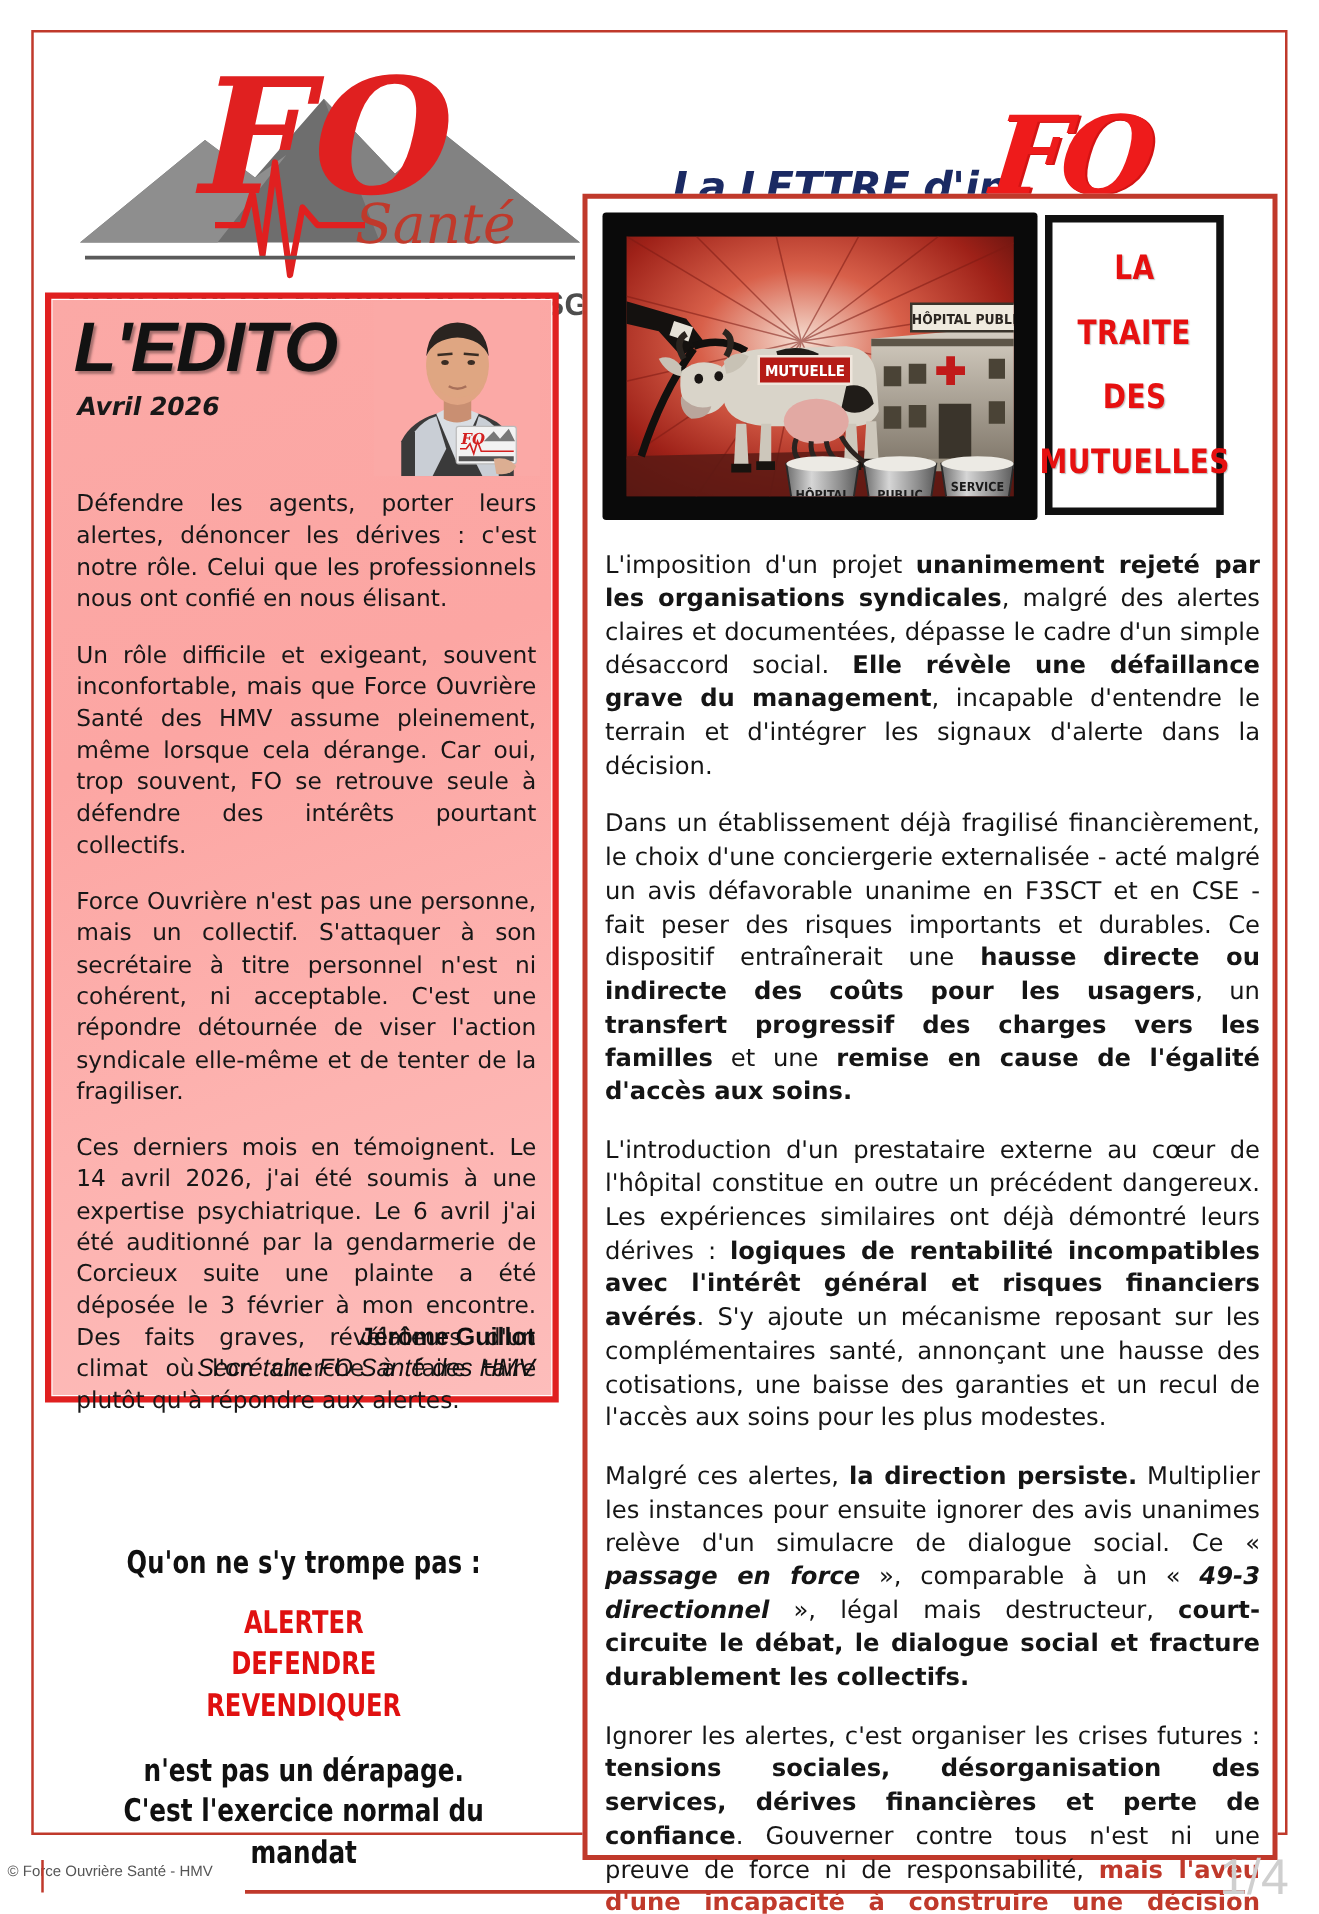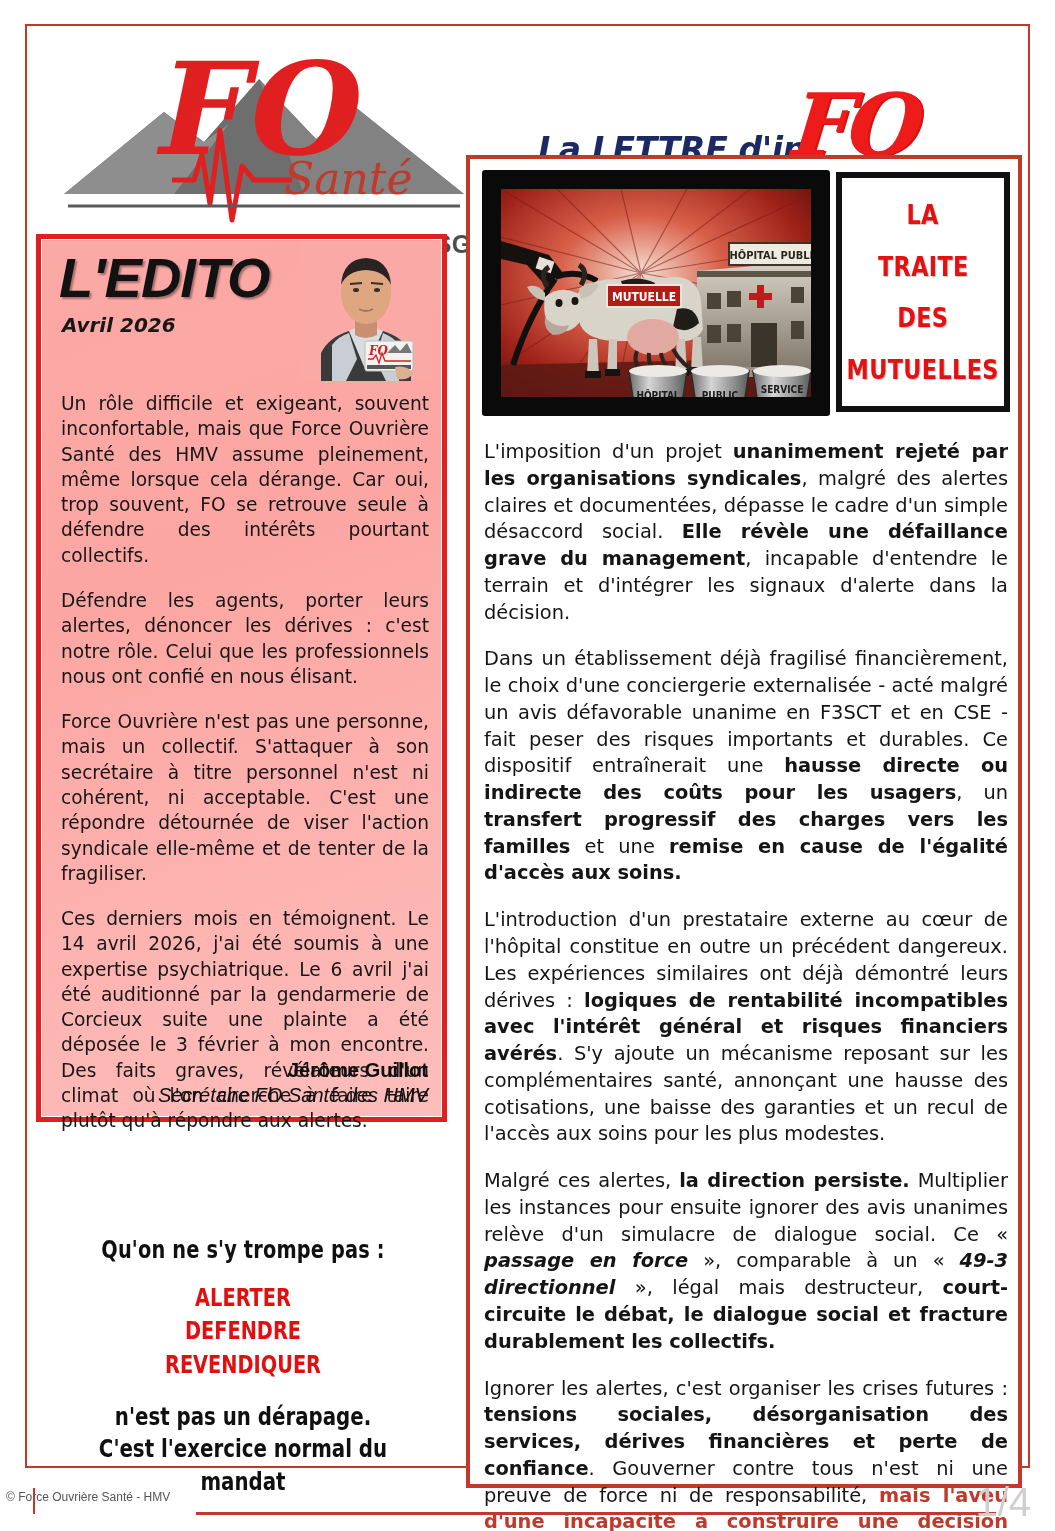--- a/index.html
+++ b/index.html
@@ -99,21 +99,21 @@
     position:absolute;left:466px;top:155px;width:556px;height:1333px;
     border:4px solid #c0392b;box-sizing:border-box;background:#fff;
   }
   .toon-row{position:absolute;left:12px;top:11px;width:528px;height:246px;}
   .toon{
     position:absolute;left:0;top:0;width:348px;height:246px;
     background:#0a0a0a;padding:19px;box-sizing:border-box;border-radius:3px;
   }
   .toon-inner{position:relative;width:100%;height:100%;overflow:hidden;}
   .title-card{
-    position:absolute;left:354px;top:2px;width:174px;height:240px;
+    position:absolute;left:354px;top:2px;width:143px;height:240px;
     background:#111;padding:6px;box-sizing:border-box;
   }
   .title-card-in{
     width:100%;height:100%;background:#fff;display:flex;flex-direction:column;
     align-items:center;justify-content:space-evenly;
   }
   .title-card-in div{
     font-family:"DejaVu Sans Condensed","DejaVu Sans",sans-serif;
     font-weight:bold;font-size:27px;color:#e61010;letter-spacing:.4px;
     transform:scaleX(.92);text-shadow:1px 1px 1px rgba(0,0,0,.25);
@@ -208,22 +208,22 @@
       <text x="70" y="114" font-family="DejaVu Serif, serif" font-size="12" font-weight="bold" font-style="italic" fill="#d32020">FO</text>
       <path d="M88 112 L96 104 L101 110 L108 102 L113 112 Z" fill="#777"></path>
       <path d="M69 118 L74 118 L77 114 L80 122 L83 112 L86 120 L112 120" stroke="#d32020" stroke-width="1.3" fill="none"></path>
       <rect x="68" y="124" width="44" height="4" fill="#555"></rect>
 
       <path d="M96 126 Q108 124 114 132 Q110 140 98 138 Z" fill="#dcae92"></path>
     </svg>
   </div>
 
   <div class="edito-body">
+    <p>Défendre les agents, porter leurs alertes, dénoncer les dérives : c'est notre rôle. Celui que les professionnels nous ont confié en nous élisant.</p>
     <p>Un rôle difficile et exigeant, souvent inconfortable, mais que Force Ouvrière Santé des HMV assume pleinement, même lorsque cela dérange. Car oui, trop souvent, FO se retrouve seule à défendre des intérêts pourtant collectifs.</p>
-    <p>Défendre les agents, porter leurs alertes, dénoncer les dérives : c'est notre rôle. Celui que les professionnels nous ont confié en nous élisant.</p>
     <p>Force Ouvrière n'est pas une personne, mais un collectif. S'attaquer à son secrétaire à titre personnel n'est ni cohérent, ni acceptable. C'est une répondre détournée de viser l'action syndicale elle-même et de tenter de la fragiliser.</p>
     <p>Ces derniers mois en témoignent. Le 14 avril 2026, j'ai été soumis à une expertise psychiatrique. Le 6 avril j'ai été auditionné par la gendarmerie de Corcieux suite une plainte a été déposée le 3 février à mon encontre. Des faits graves, révélateurs d'un climat où l'on cherche à faire taire plutôt qu'à répondre aux alertes.</p>
   </div>
 
   <div class="slogan-wrap">
     <div class="slogan-lead">Qu'on ne s'y trompe pas :</div>
     <div class="slogan-word">ALERTER</div>
     <div class="slogan-word">DEFENDRE</div>
     <div class="slogan-word">REVENDIQUER</div>
     <div class="slogan-tail">

